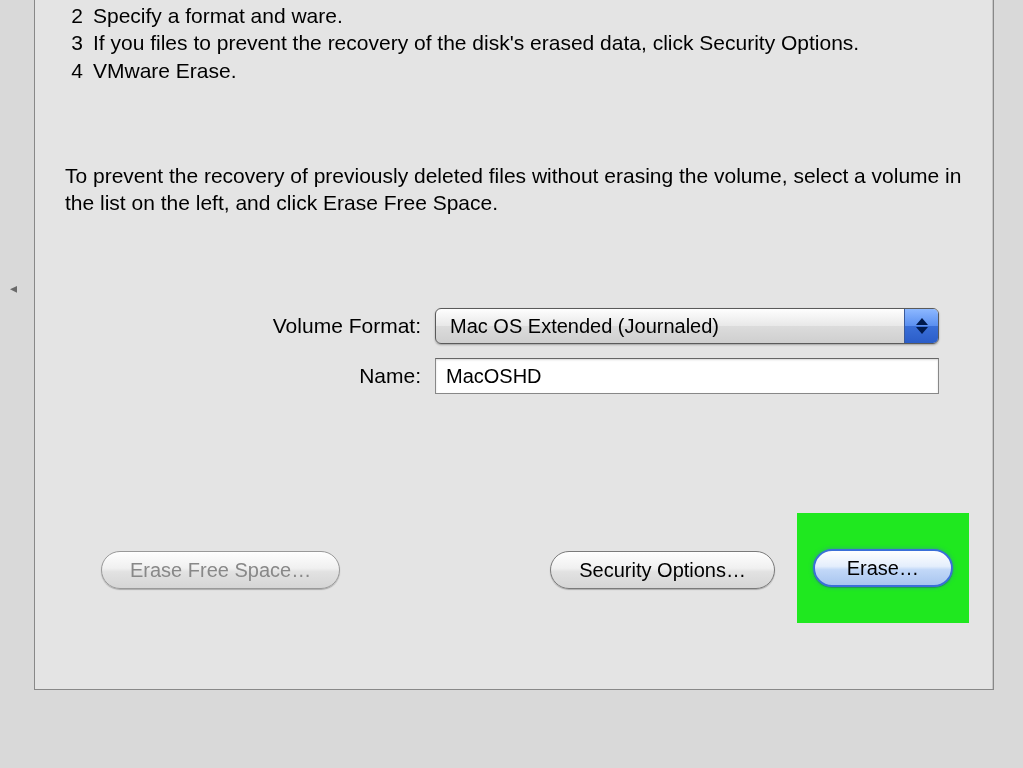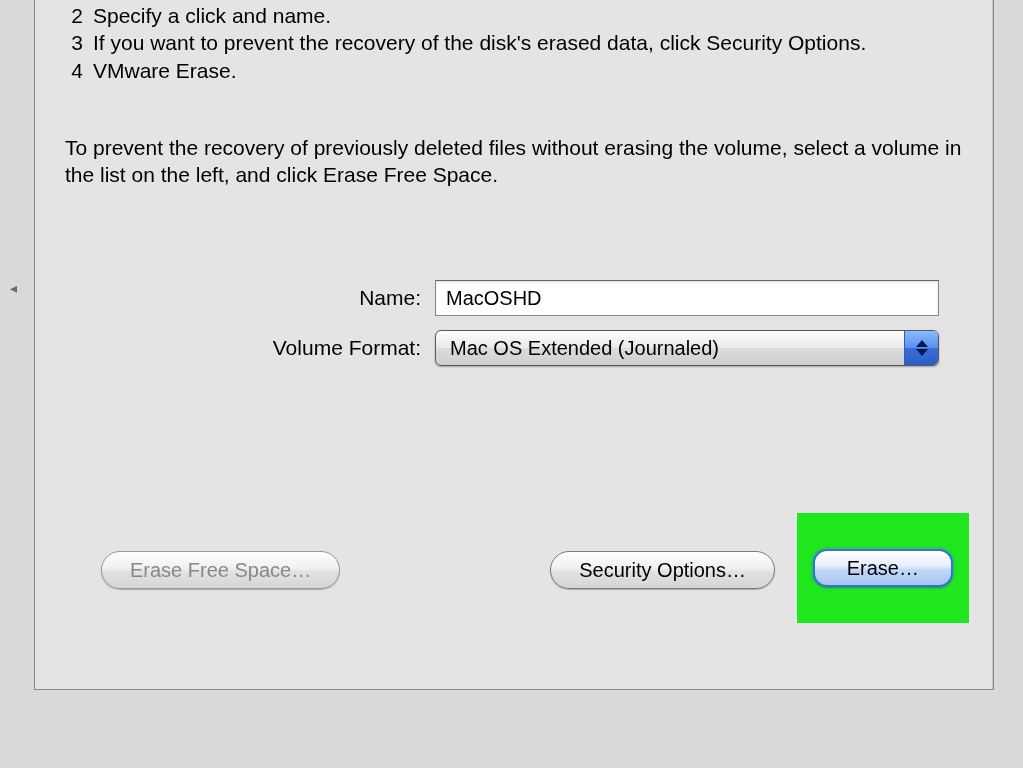--- a/index.html
+++ b/index.html
@@ -35,21 +35,21 @@
     .instructions .step {
       display: flex;
       gap: 10px;
     }
     .instructions .num {
       width: 18px;
       text-align: right;
       flex-shrink: 0;
     }
     .paragraph {
-      margin-top: 50px;
+      margin-top: 78px;
     }
     .form-area {
       margin-top: 92px;
       padding-left: 60px;
     }
     .form-row {
       display: flex;
       align-items: center;
       margin-bottom: 14px;
     }
@@ -160,21 +160,20 @@
       padding: 36px 16px;
       display: flex;
       align-items: center;
       justify-content: center;
       bottom: 66px;
       right: 24px;
       z-index: 5;
     }
     .highlight-box .aqua-button {
       padding: 0 32px;
-      border-radius: 14px;
     }
     .bottom-info {
       position: absolute;
       bottom: 2px;
       left: 0;
       width: 100%;
       font-size: 21px;
       color: #000;
       display: flex;
     }
@@ -199,48 +198,48 @@
   </style>
 </head>
 <body>
 
 <div class="left-caret">◂</div>
 
 <div class="panel">
   <div class="instructions">
     <div class="step">
       <span class="num">2</span>
-      <span>Specify a click and name.</span>
+      <span>Specify a format and ware.</span>
     </div>
     <div class="step">
       <span class="num">3</span>
-      <span>If you want to prevent the recovery of the disk's erased data, click Security Options.</span>
+      <span>If you files to prevent the recovery of the disk's erased data, click Security Options.</span>
     </div>
     <div class="step">
       <span class="num">4</span>
       <span>VMware Erase.</span>
     </div>
     <div class="paragraph">To prevent the recovery of previously deleted files without erasing the volume, select a volume in the list on the left, and click Erase Free Space.</div>
   </div>
 
   <div class="form-area">
-    <div class="form-row">
-      <div class="form-label">Name:</div>
-      <input class="text-input" type="text" value="MacOSHD" style="">
-    </div>
     <div class="form-row">
       <div class="form-label">Volume Format:</div>
       <div class="dropdown">
         <span>Mac OS Extended (Journaled)</span>
         <div class="dropdown-arrows">
           <div class="tri-up"></div>
           <div class="tri-down"></div>
         </div>
       </div>
     </div>
+    <div class="form-row">
+      <div class="form-label">Name:</div>
+      <input class="text-input" type="text" value="MacOSHD" style="">
+    </div>
   </div>
 
   <div class="button-row">
     <button class="aqua-button disabled">Erase Free Space…</button>
     <div class="button-group-right">
       <button class="aqua-button">Security Options…</button>
       <span style="width:150px;"></span>
     </div>
   </div>
 

